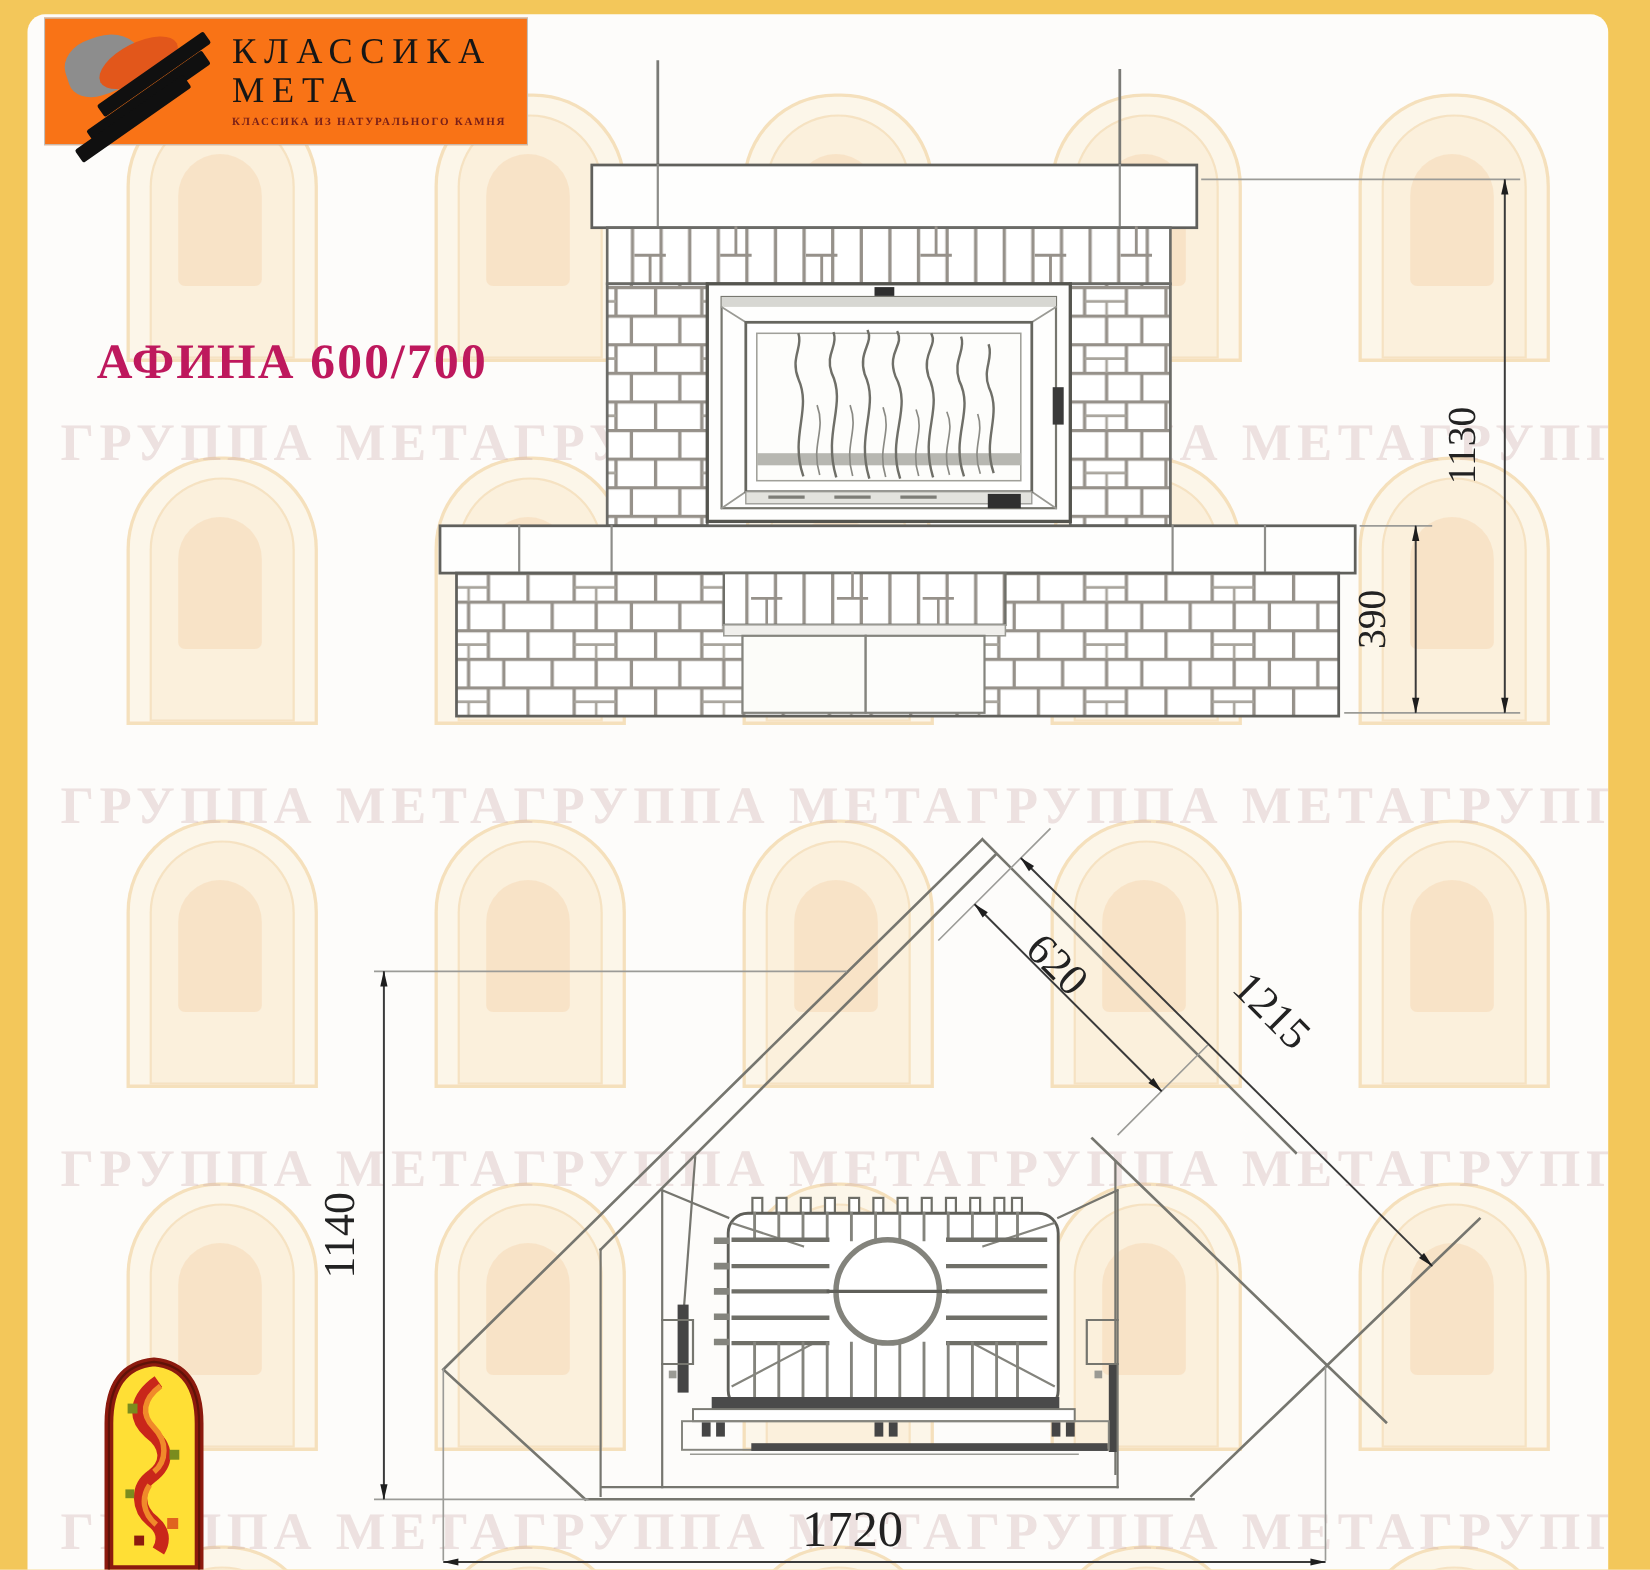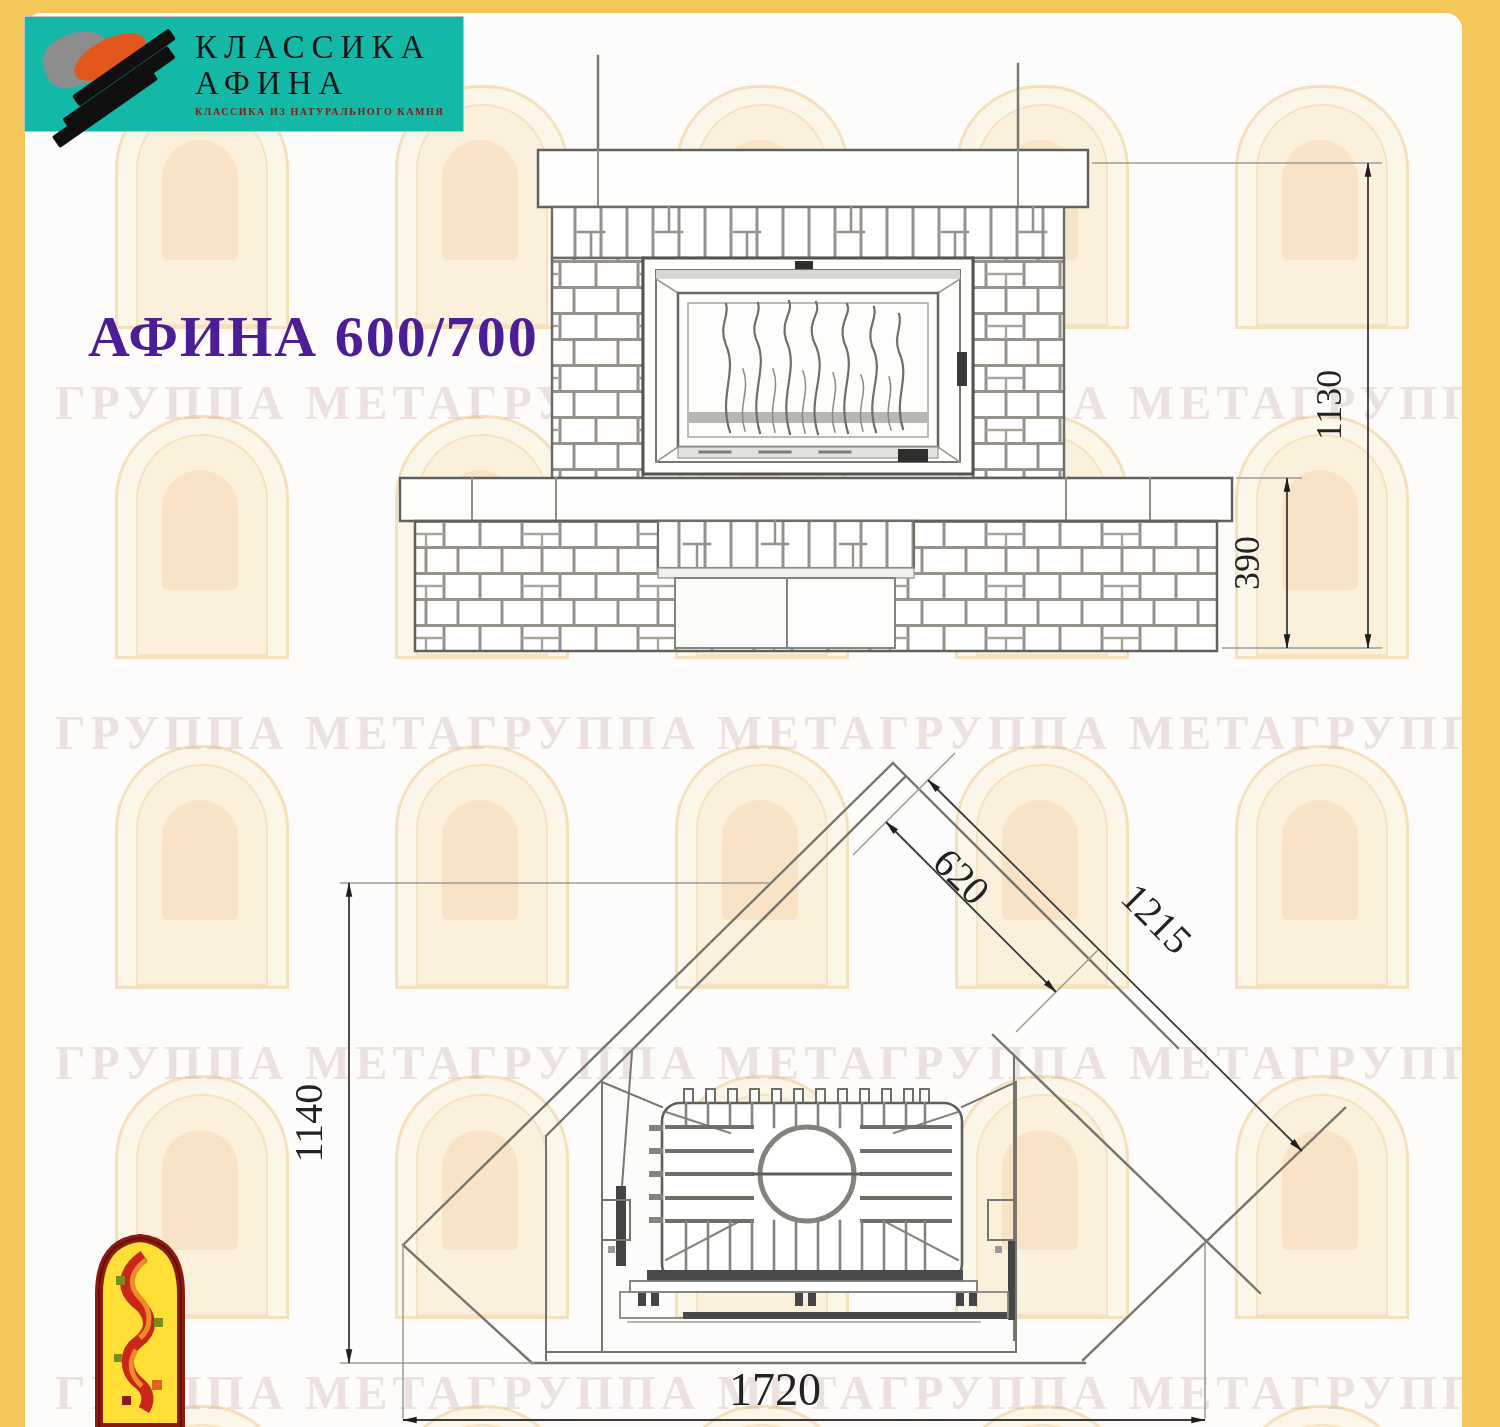--- a/index.html
+++ b/index.html
@@ -31,38 +31,38 @@
     background:rgba(250,233,208,0.5);
     border-radius:70px 70px 0 0;
   }
   .arch::after{
     content:"";position:absolute;left:44px;top:52px;width:76px;height:120px;
     background:rgba(246,216,182,0.55);
     border-radius:38px 38px 6px 6px;
   }
   
   .logo-box{
-    position:absolute;left:24px;top:16px;width:438px;height:114px;
-    background:#14b8a6;border:1px solid #c2c0bc;z-index:5;
+    position:absolute;left:40px;top:16px;width:438px;height:114px;
+    background:#f97316;border:1px solid #c2c0bc;z-index:5;
   }
   .logo-mark{position:absolute;left:12px;top:10px;width:150px;height:94px;}
   .lm-gray{position:absolute;left:6px;top:6px;width:70px;height:52px;background:#8d8d8d;border-radius:48% 52% 60% 40%;transform:rotate(-18deg);}
   .lm-orange{position:absolute;left:34px;top:12px;width:78px;height:36px;background:#e2571b;border-radius:50%;transform:rotate(-27deg);}
   .lm-s1,.lm-s2,.lm-s3{position:absolute;background:#101010;transform:rotate(-35deg);border-radius:2px;}
   .lm-s1{left:28px;top:34px;width:118px;height:13px;}
   .lm-s2{left:18px;top:54px;width:128px;height:15px;}
   .lm-s3{left:8px;top:74px;width:120px;height:14px;}
   .logo-text{position:absolute;left:170px;top:12px;width:262px;color:#161616;}
   .logo-line1{font-size:33px;letter-spacing:7px;line-height:36px;}
   .logo-line2{font-size:33px;letter-spacing:7px;line-height:36px;}
   .logo-sub{font-size:10px;letter-spacing:1.6px;color:#7a2018;font-weight:bold;margin-top:5px;white-space:nowrap;}
   
   .title{
     position:absolute;left:88px;top:303px;z-index:5;
-    font-size:58px;font-weight:bold;letter-spacing:2px;color:#4c1d95;
+    font-size:45px;font-weight:bold;letter-spacing:2px;color:#be185d;
   }
   
   svg.drawing{position:absolute;left:0;top:0;z-index:4;}
   text.dim{font-family:"Liberation Serif","DejaVu Serif",serif;fill:#222;}
   
   .emblem{position:absolute;left:92px;top:1230px;width:96px;height:197px;z-index:6;}
 </style>
 </head>
 <body>
 
@@ -105,21 +105,21 @@
 <div class="logo-box">
   <div class="logo-mark">
     <div class="lm-gray"></div>
     <div class="lm-orange"></div>
     <div class="lm-s1"></div>
     <div class="lm-s2"></div>
     <div class="lm-s3"></div>
   </div>
   <div class="logo-text">
     <div class="logo-line1">КЛАССИКА</div>
-    <div class="logo-line2">АФИНА</div>
+    <div class="logo-line2">МЕТА</div>
     <div class="logo-sub">КЛАССИКА ИЗ НАТУРАЛЬНОГО КАМНЯ</div>
   </div>
 </div>
 
 <div class="title">АФИНА 600/700</div>
 
 <svg class="drawing" width="1500" height="1427" viewBox="0 0 1500 1427">
   <defs>
     <marker id="ar" viewBox="0 0 14 8" refX="13.4" refY="4" markerWidth="15" markerHeight="8.5" orient="auto-start-reverse" markerUnits="userSpaceOnUse">
       <path d="M0.5,0.9 L14,4 L0.5,7.1 Z" fill="#1e1e1e"></path>

